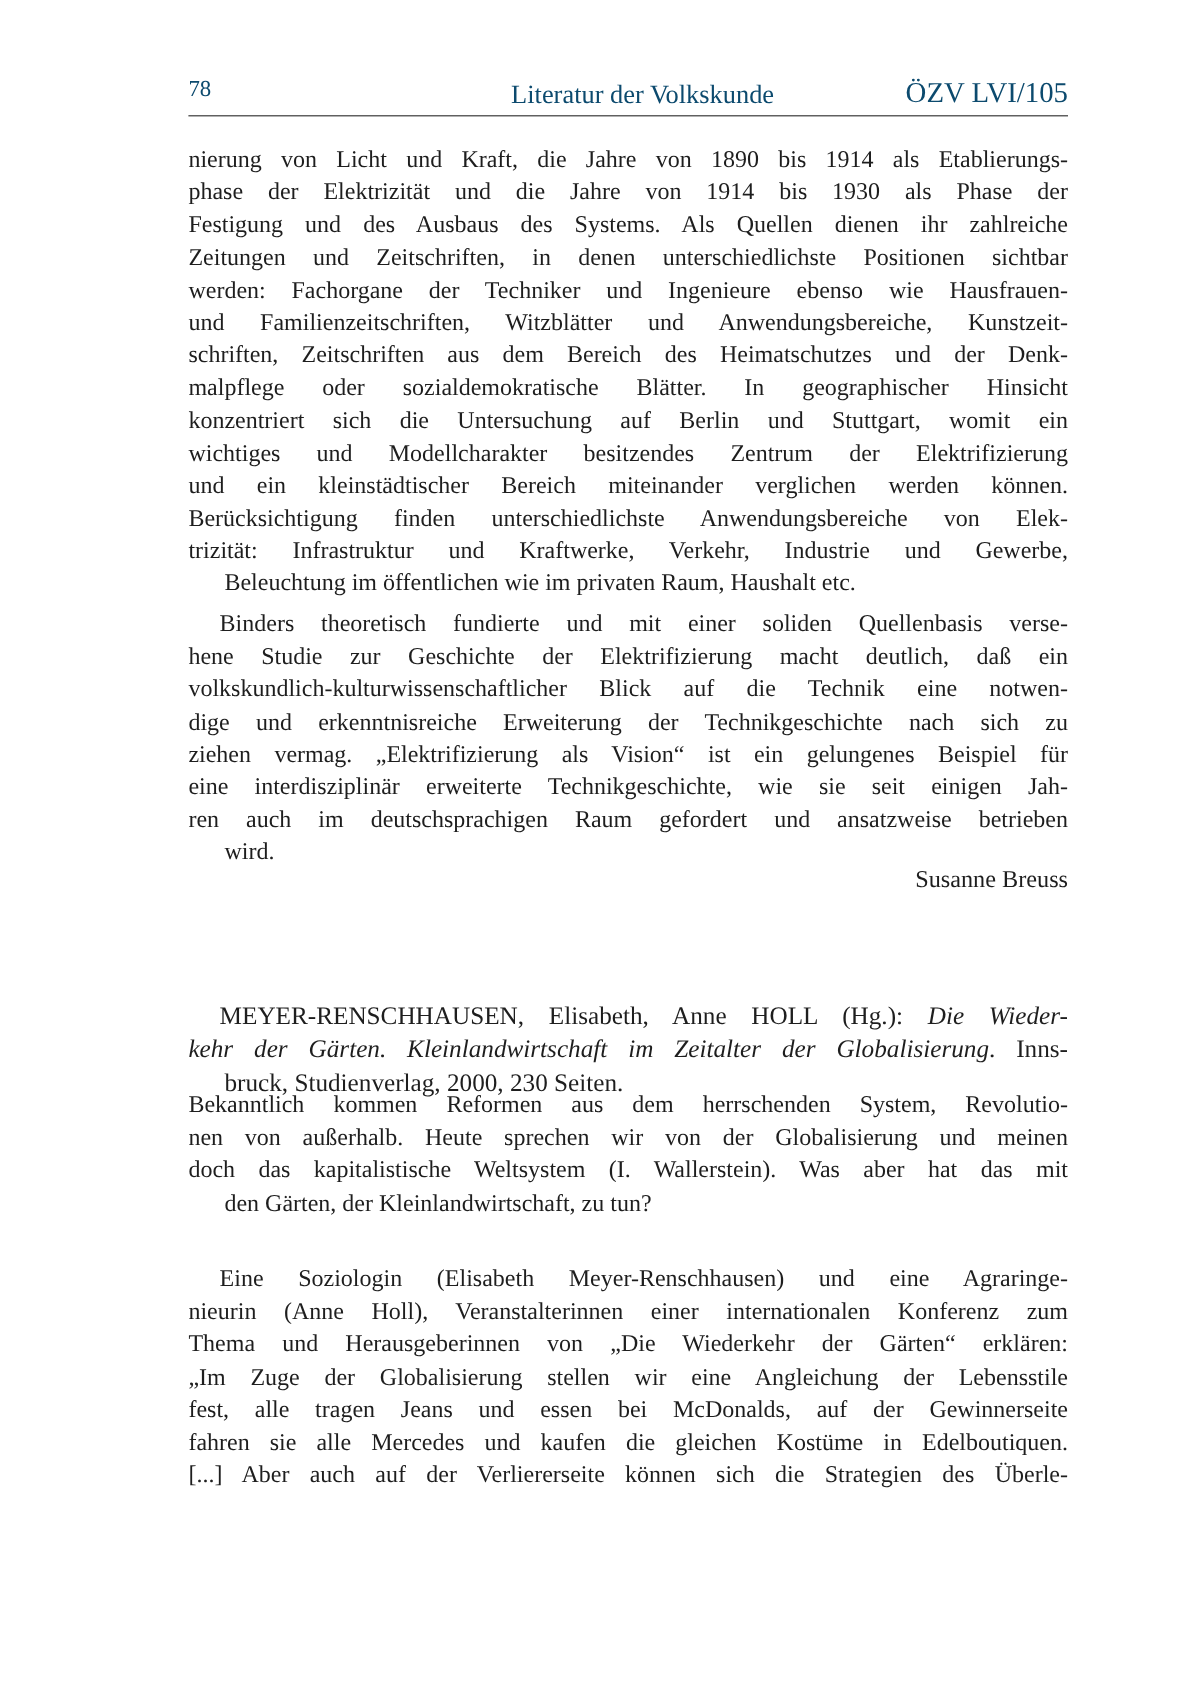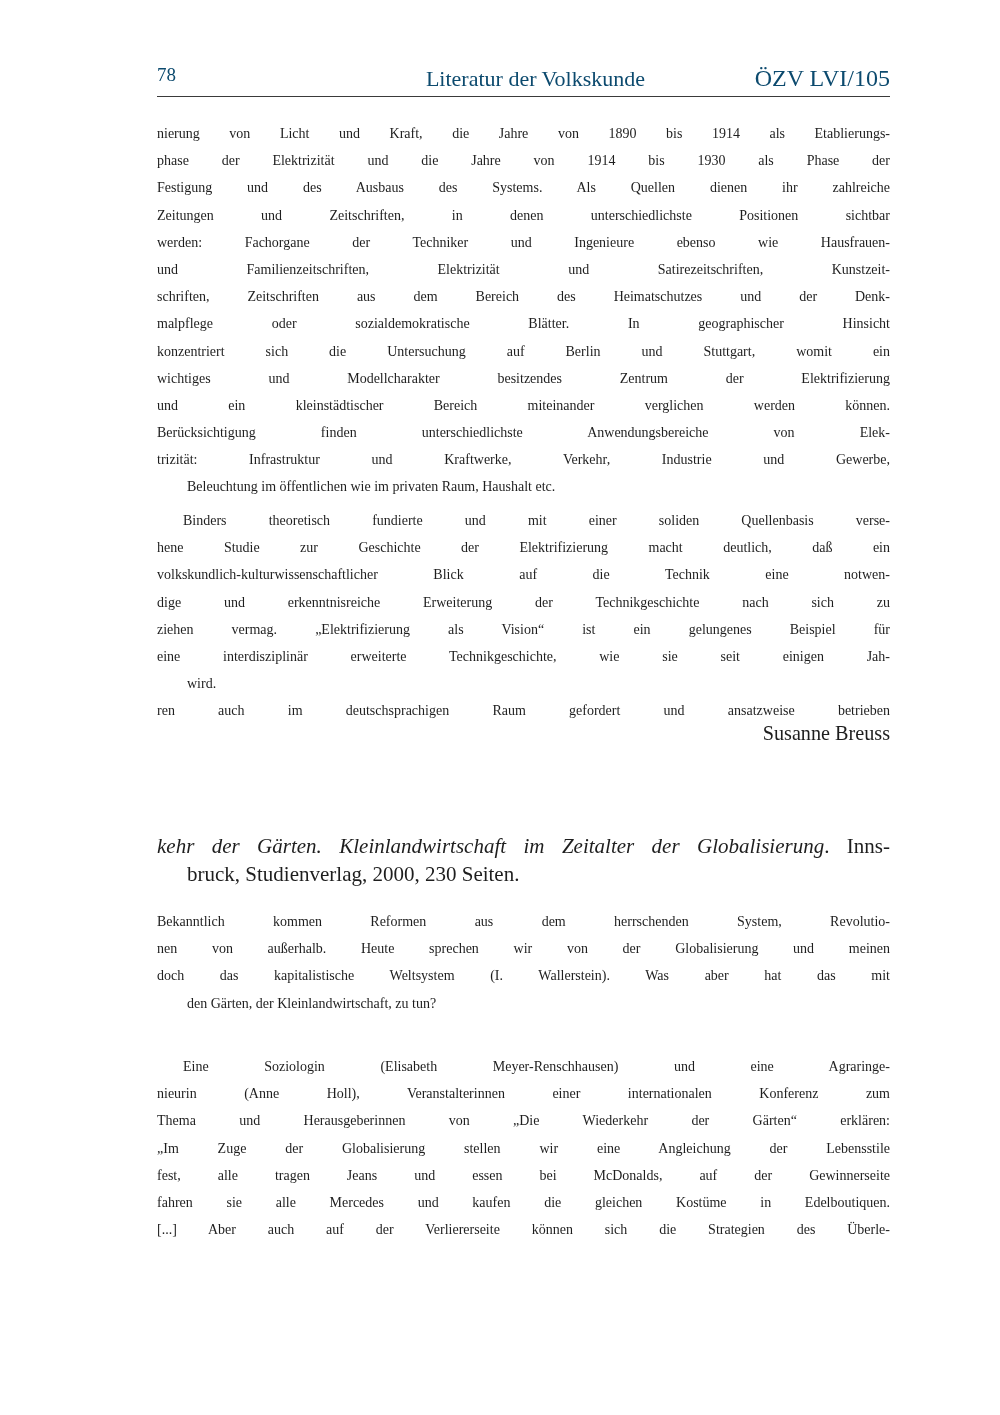--- a/index.html
+++ b/index.html
@@ -60,21 +60,21 @@
     }
     .block {
       position: absolute;
       left: 0;
       width: 733px;
     }
     .line {
       display: block;
       height: 27.2px;
       line-height: 27.2px;
-      font-size: 14px;
+      font-size: 20px;
       text-align: justify;
       text-align-last: justify;
       white-space: nowrap;
       letter-spacing: 0;
     }
     .line.last {
       text-align-last: left;
       margin-left: 30px;
     }
     .line.indent {
@@ -114,45 +114,46 @@
     <span class="pref">ÖZV LVI/105</span>
   </div>
   <div class="rule"></div>
 
   <div class="block b1">
     <span class="line"><span class="inner">nierung von Licht und Kraft, die Jahre von 1890 bis 1914 als Etablierungs-</span></span>
     <span class="line"><span class="inner">phase der Elektrizität und die Jahre von 1914 bis 1930 als Phase der</span></span>
     <span class="line"><span class="inner">Festigung und des Ausbaus des Systems. Als Quellen dienen ihr zahlreiche</span></span>
     <span class="line"><span class="inner">Zeitungen und Zeitschriften, in denen unterschiedlichste Positionen sichtbar</span></span>
     <span class="line"><span class="inner">werden: Fachorgane der Techniker und Ingenieure ebenso wie Hausfrauen-</span></span>
-    <span class="line"><span class="inner">und Familienzeitschriften, Elektrizität und Satirezeitschriften, Kunstzeit-</span></span>
+    <span class="line"><span class="inner">und Familienzeitschriften, Witzblätter und Anwendungsbereiche, Kunstzeit-</span></span>
     <span class="line"><span class="inner">schriften, Zeitschriften aus dem Bereich des Heimatschutzes und der Denk-</span></span>
     <span class="line"><span class="inner">malpflege oder sozialdemokratische Blätter. In geographischer Hinsicht</span></span>
     <span class="line"><span class="inner">konzentriert sich die Untersuchung auf Berlin und Stuttgart, womit ein</span></span>
     <span class="line"><span class="inner">wichtiges und Modellcharakter besitzendes Zentrum der Elektrifizierung</span></span>
     <span class="line"><span class="inner">und ein kleinstädtischer Bereich miteinander verglichen werden können.</span></span>
     <span class="line"><span class="inner">Berücksichtigung finden unterschiedlichste Anwendungsbereiche von Elek-</span></span>
     <span class="line"><span class="inner">trizität: Infrastruktur und Kraftwerke, Verkehr, Industrie und Gewerbe,</span></span>
     <span class="line last"><span class="inner">Beleuchtung im öffentlichen wie im privaten Raum, Haushalt etc.</span></span>
   </div>
 
   <div class="block b2">
     <span class="line indent"><span class="inner">Binders theoretisch fundierte und mit einer soliden Quellenbasis verse-</span></span>
     <span class="line"><span class="inner">hene Studie zur Geschichte der Elektrifizierung macht deutlich, daß ein</span></span>
     <span class="line"><span class="inner">volkskundlich-kulturwissenschaftlicher Blick auf die Technik eine notwen-</span></span>
     <span class="line"><span class="inner">dige und erkenntnisreiche Erweiterung der Technikgeschichte nach sich zu</span></span>
     <span class="line"><span class="inner">ziehen vermag. „Elektrifizierung als Vision“ ist ein gelungenes Beispiel für</span></span>
     <span class="line"><span class="inner">eine interdisziplinär erweiterte Technikgeschichte, wie sie seit einigen Jah-</span></span>
+    <span class="line"><span class="inner">ren auch im deutschsprachigen Raum gefordert und ansatzweise betrieben</span></span>
     <span class="line last"><span class="inner">wird.</span></span>
-    <span class="line"><span class="inner">ren auch im deutschsprachigen Raum gefordert und ansatzweise betrieben</span></span>
   </div>
 
   <div class="signature">Susanne Breuss</div>
 
   <div class="block b3">
+    <span class="line indent"><span class="inner"><span>MEYER-RENSCHHAUSEN, Elisabeth, Anne HOLL (Hg.): </span><em>Die Wieder-</em></span></span>
     <span class="line"><span class="inner"><em>kehr der Gärten. Kleinlandwirtschaft im Zeitalter der Globalisierung</em><span>. Inns-</span></span></span>
     <span class="line last"><span class="inner">bruck, Studienverlag, 2000, 230 Seiten.</span></span>
   </div>
 
   <div class="block b4">
     <span class="line"><span class="inner">Bekanntlich kommen Reformen aus dem herrschenden System, Revolutio-</span></span>
     <span class="line"><span class="inner">nen von außerhalb. Heute sprechen wir von der Globalisierung und meinen</span></span>
     <span class="line"><span class="inner">doch das kapitalistische Weltsystem (I. Wallerstein). Was aber hat das mit</span></span>
     <span class="line last"><span class="inner">den Gärten, der Kleinlandwirtschaft, zu tun?</span></span>
   </div>

